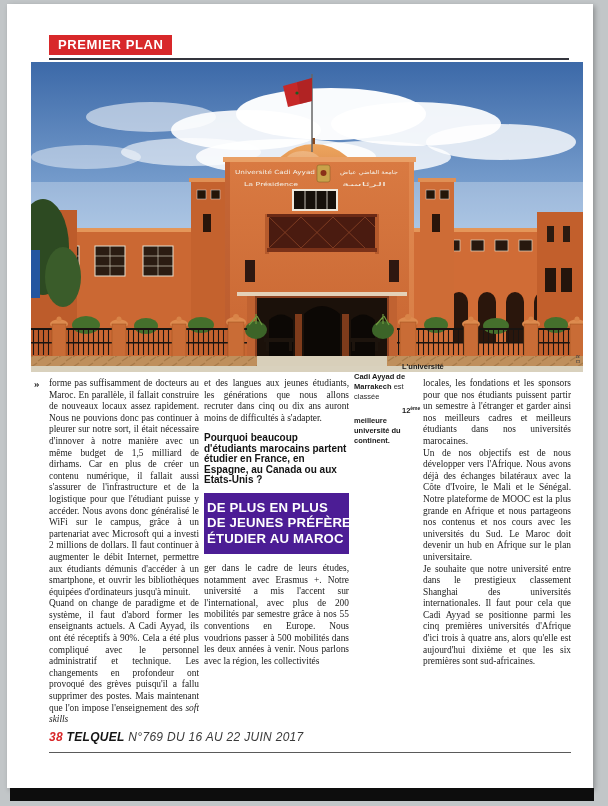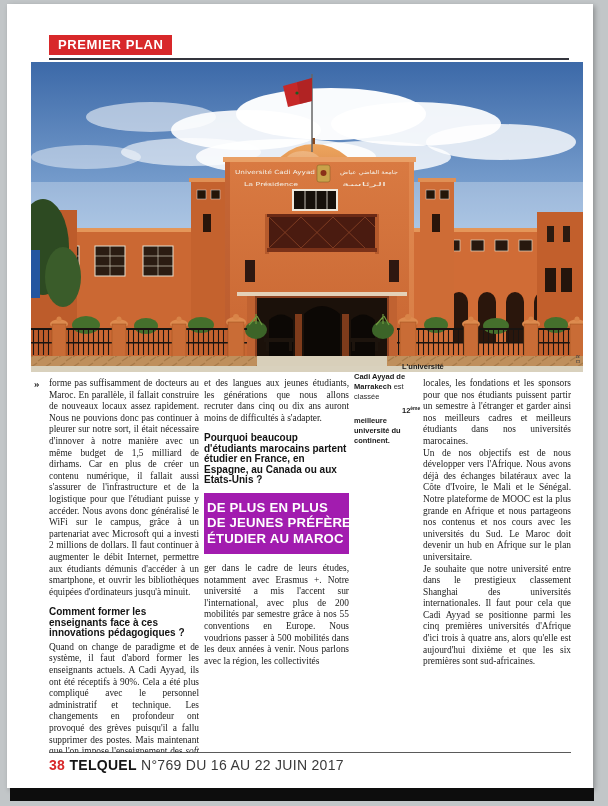--- a/index.html
+++ b/index.html
@@ -72,34 +72,34 @@
     margin: 9px 0 3px 0;
   }
   .body-p em { font-style: italic; }
   .jump-marker {
     position: absolute; left: 27px; top: 373px;
     font-size: 11px; font-weight: bold; color: #1b1b1b;
     font-family: "Liberation Serif", serif;
   }
   .pull-quote {
     width: 183px; margin: 7px 0 9px -7px;
-    background: #a21caf; color: #ffffff;
+    background: #4c1d95; color: #ffffff;
     padding: 7px 8px 8px 10px;
     font-family: "Liberation Sans", sans-serif;
     font-size: 13.2px; line-height: 15.4px; font-weight: bold;
     letter-spacing: .2px; text-align: left;
   }
   
   .footer-rule {
     position: absolute; left: 42px; top: 748px; width: 522px; height: 1px;
     background: #5a5a5a;
   }
   .page-footer {
-    position: absolute; left: 42px; top: 753px; width: 522px;
-    font-size: 14px; letter-spacing: .3px; color: #3a3a3a;
+    position: absolute; left: 42px; top: 726px; width: 522px;
+    font-size: 12px; letter-spacing: .3px; color: #3a3a3a; font-style: italic;
   }
   .footer-page-number { color: #d8282a; font-weight: bold; }
   .footer-magazine { color: #151515; font-weight: bold; }
 </style>
 </head>
 <body>
 
 <div class="page">
 
   <span class="kicker">PREMIER PLAN</span>
@@ -333,21 +333,20 @@
   <aside class="caption">
     <span class="cap-b">L'université Cadi Ayyad de Marrakech</span>
     <span class="cap-n">est classée</span>
     <span class="cap-b"><span>12</span><sup>ème</sup> <span>meilleure université du continent.</span></span>
   </aside>
 
   <span class="jump-marker">»</span>
 
   <div class="col col1">
     <p class="body-p">forme pas suffisamment de docteurs au Maroc. En parallèle, il fallait construire de nouveaux locaux assez rapidement. Nous ne pouvions donc pas continuer à pleurer sur notre sort, il était nécessaire d'innover à notre manière avec un même budget de 1,5 milliard de dirhams. Car en plus de créer un contenu numérique, il fallait aussi s'assurer de l'infrastructure et de la logistique pour que l'étudiant puisse y accéder. Nous avons donc généralisé le WiFi sur le campus, grâce à un partenariat avec Microsoft qui a investi 2 millions de dollars. Il faut continuer à augmenter le débit Internet, permettre aux étudiants démunis d'accéder à un smartphone, et ouvrir les bibliothèques équipées d'ordinateurs jusqu'à minuit.</p>
-    <p class="question">Comment former les enseignants face à ces innovations pédagogiques ?</p>
     <p class="body-p"><span>Quand on change de paradigme et de système, il faut d'abord former les enseignants actuels. A Cadi Ayyad, ils ont été réceptifs à 90%. Cela a été plus compliqué avec le personnel administratif et technique. Les changements en profondeur ont provoqué des grèves puisqu'il a fallu supprimer des postes. Mais maintenant que l'on impose l'enseignement des </span><em>soft skills</em></p>
   </div>
 
   <div class="col col2">
     <p class="body-p">et des langues aux jeunes étudiants, les générations que nous allons recruter dans cinq ou dix ans auront moins de difficultés à s'adapter.</p>
     <p class="question">Pourquoi beaucoup d'étudiants marocains partent étudier en France, en Espagne, au Canada ou aux Etats-Unis ?</p>
     <div class="pull-quote">
       <div>DE PLUS EN PLUS</div>
       <div>DE JEUNES PRÉFÈRENT</div>
       <div>ÉTUDIER AU MAROC</div>

